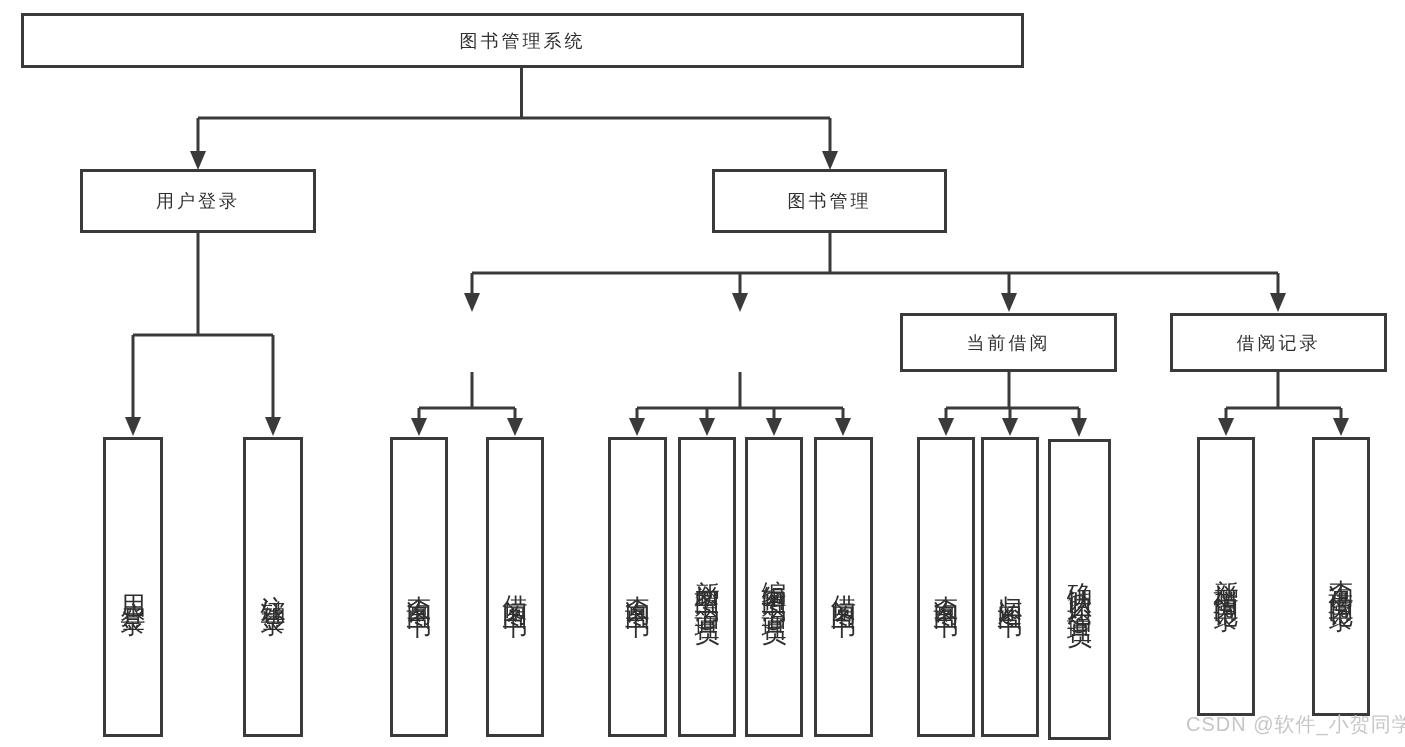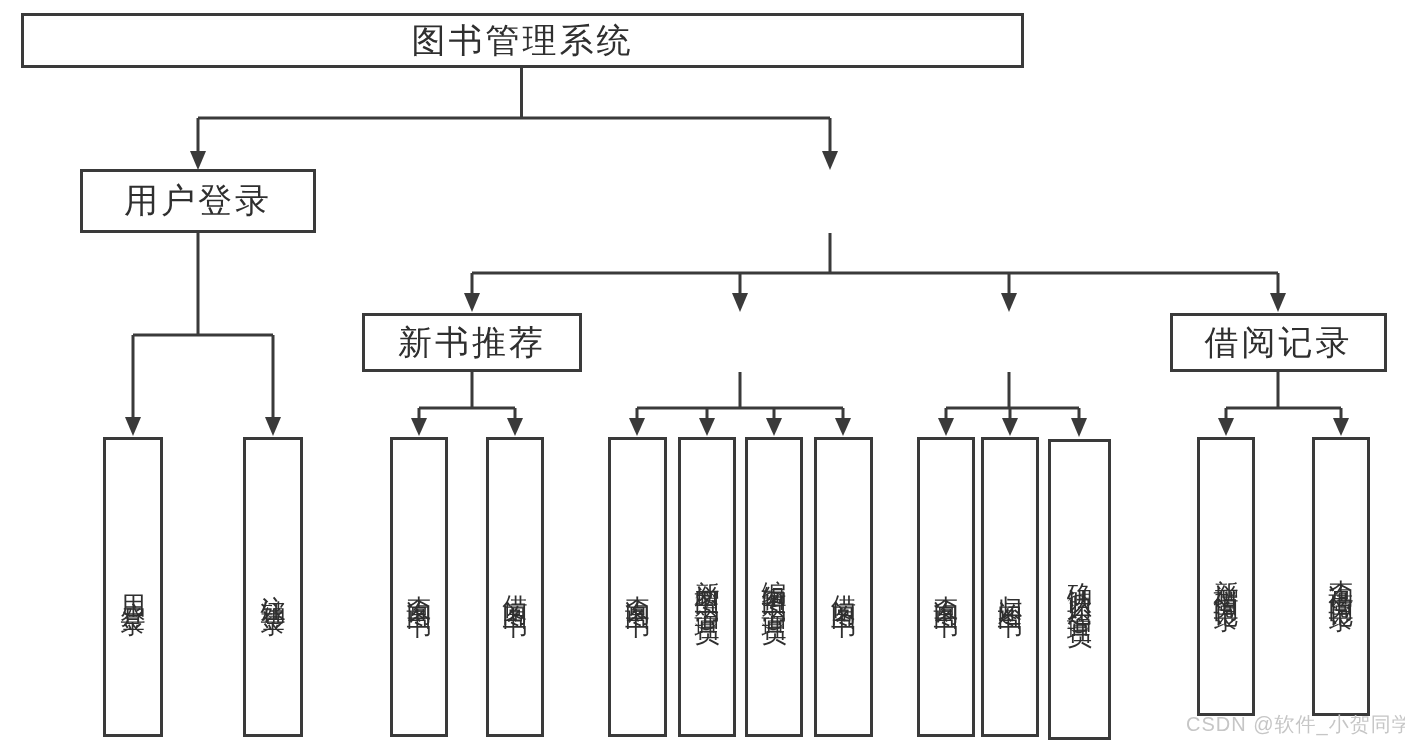--- a/index.html
+++ b/index.html
@@ -27,21 +27,21 @@
     fill:var(--line);stroke:none;
   }
   .node{
     position:absolute;
     box-sizing:border-box;
     border:3px solid var(--line);
     background:#fff;
     display:flex;align-items:center;justify-content:center;
   }
   .node span{
-    font-size:34px;
+    font-size:18px;
     letter-spacing:3px;
     white-space:nowrap;
     color:var(--text);
   }
   .leaf span{
     writing-mode:vertical-rl;
     text-orientation:upright;
     letter-spacing:6px;
     font-size:25px;
     line-height:1;
@@ -98,23 +98,26 @@
     <path class="head" d="M1333 418 L1349 418 L1341 436 Z"></path>
   </svg>
 
   <div class="node" style="left:21px;top:13px;width:1003px;height:55px">
     <span>图书管理系统</span>
   </div>
 
   <div class="node" style="left:80px;top:169px;width:236px;height:64px">
     <span>用户登录</span>
   </div>
+  <div class="node" style="left:712px;top:169px;width:235px;height:64px">
+    <span>图书管理</span>
+  </div>
 
-  <div class="node" style="left:362px;top:313px;width:220px;height:59px">
-    <span>新书推荐</span>
+  <div class="node" style="left:900px;top:313px;width:217px;height:59px">
+    <span>当前借阅</span>
   </div>
   <div class="node" style="left:1170px;top:313px;width:217px;height:59px">
     <span>借阅记录</span>
   </div>
 
   <div class="node leaf" style="left:103px;top:437px;width:60px;height:300px">
     <span>用户登录</span>
   </div>
   <div class="node leaf" style="left:243px;top:437px;width:60px;height:300px">
     <span>注销登录</span>

